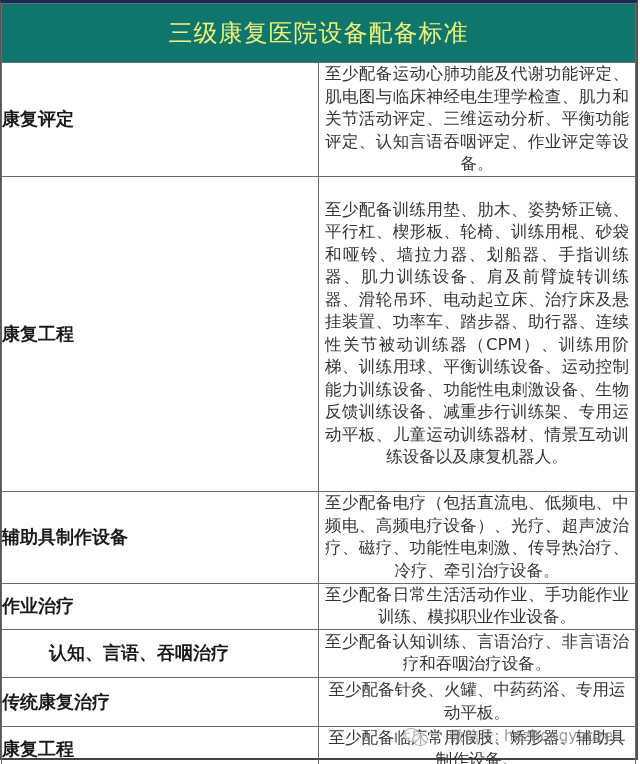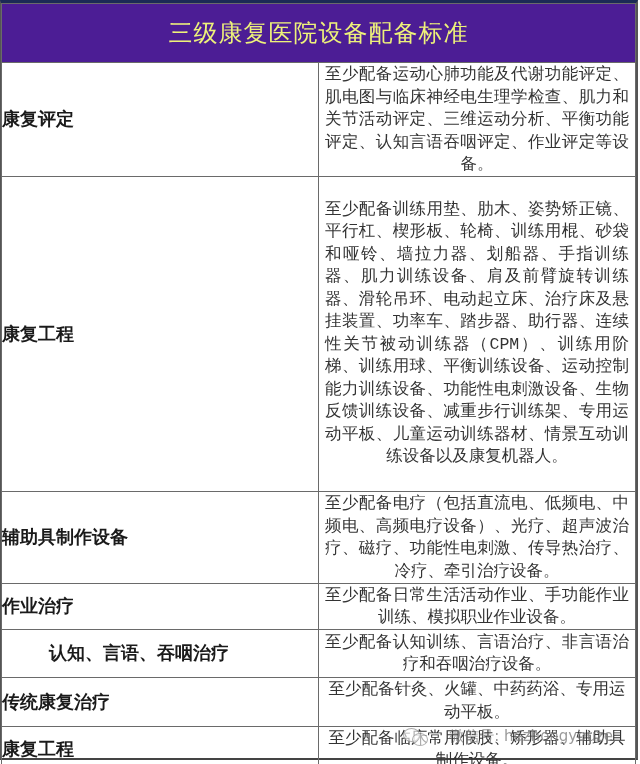--- a/index.html
+++ b/index.html
@@ -3,28 +3,28 @@
   <meta charset="utf-8">
   <style>
     html, body { margin: 0; padding: 0; background: #ffffff; }
     body { width: 640px; height: 764px; position: relative; overflow: hidden;
            font-family: "DejaVu Sans", "Liberation Sans", sans-serif; }
     .frame { position: absolute; left: 0; top: 0; width: 638px; height: 760px;
              border-top: 3px solid #1b2a55; border-left: 1px solid #555; border-right: 2px solid #555;
              border-bottom: 2px solid #444; box-sizing: border-box; }
     table { position: absolute; left: 1px; top: 3px; width: 635px; border-collapse: collapse; table-layout: fixed; }
     td { border: 1px solid #6a6a6a; padding: 0; vertical-align: middle; color: #222; }
-    .hdr { background: #4c1d95; height: 58px; text-align: center; color: #eef27a;
+    .hdr { background: #0f766e; height: 58px; text-align: center; color: #eef27a;
            font-family: "DejaVu Serif", "Liberation Serif", serif; font-size: 24px; letter-spacing: 1px; }
     .cat { width: 165px; text-align: left; font-weight: bold; font-size: 18px; color: #1a1a1a; }
     .desc { text-align: center; font-size: 16.5px; line-height: 22.5px; padding: 0 6px; color: #333; }
     .desc.left { text-align: justify; text-align-last: center; }
     .r1 { height: 98px; } .r2 { height: 263px; } .r3 { height: 92px; } .r4 { height: 46px; }
-    .r5 { height: 48px; } .r6 { height: 49px; font-family: Liberation Mono, monospace; } .r7 { height: 46px; }
-    .r2 .desc { padding-top: 22px; padding-bottom: 22px; font-family: Liberation Mono, monospace; }
+    .r5 { height: 48px; } .r6 { height: 49px; } .r7 { height: 46px; }
+    .r2 .desc { padding-top: 22px; padding-bottom: 22px; }
     .wechat { position: absolute; right: 27px; bottom: 18px; color: rgba(120,120,120,0.75); font-size: 15px;
               display: flex; align-items: center; gap: 20px; pointer-events: none; }
     .wechat-icon { display: inline-block; width: 26px; height: 18px; position: relative; }
     .wechat-icon::before, .wechat-icon::after { content: ""; position: absolute; border: 1px solid rgba(120,120,120,0.6);
               border-radius: 50%; background: rgba(255,255,255,0.6); }
     .wechat-icon::before { left: 0; top: 0; width: 15px; height: 12px; }
     .wechat-icon::after { left: 9px; top: 5px; width: 14px; height: 11px; }
   </style>
 </head>
 <body>

